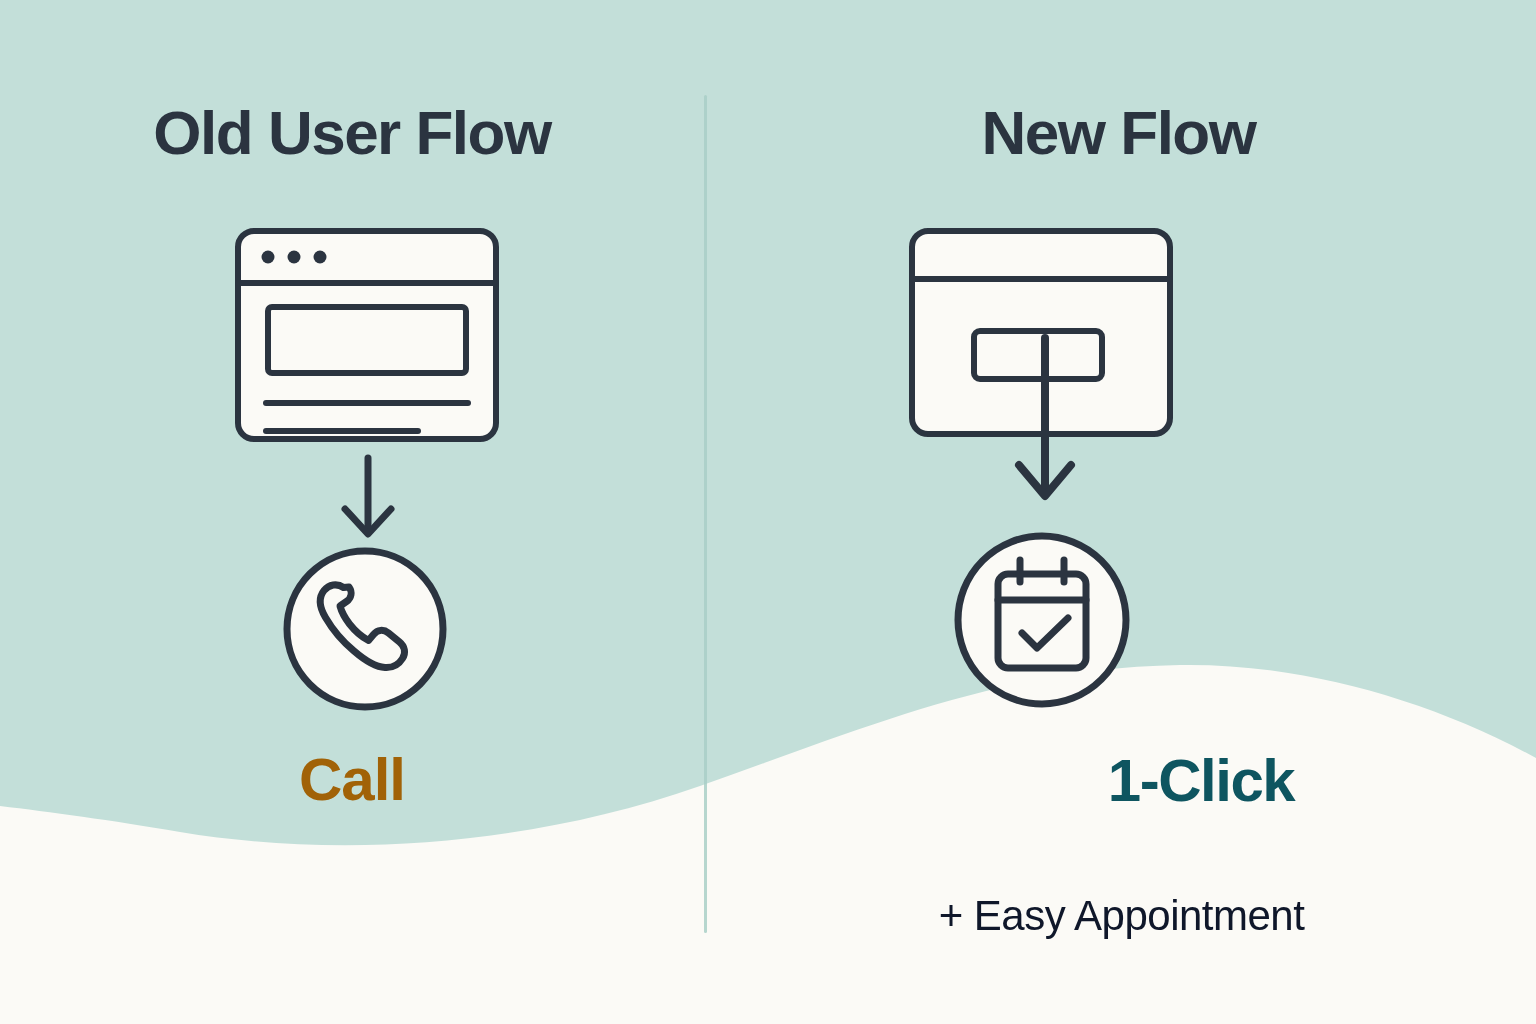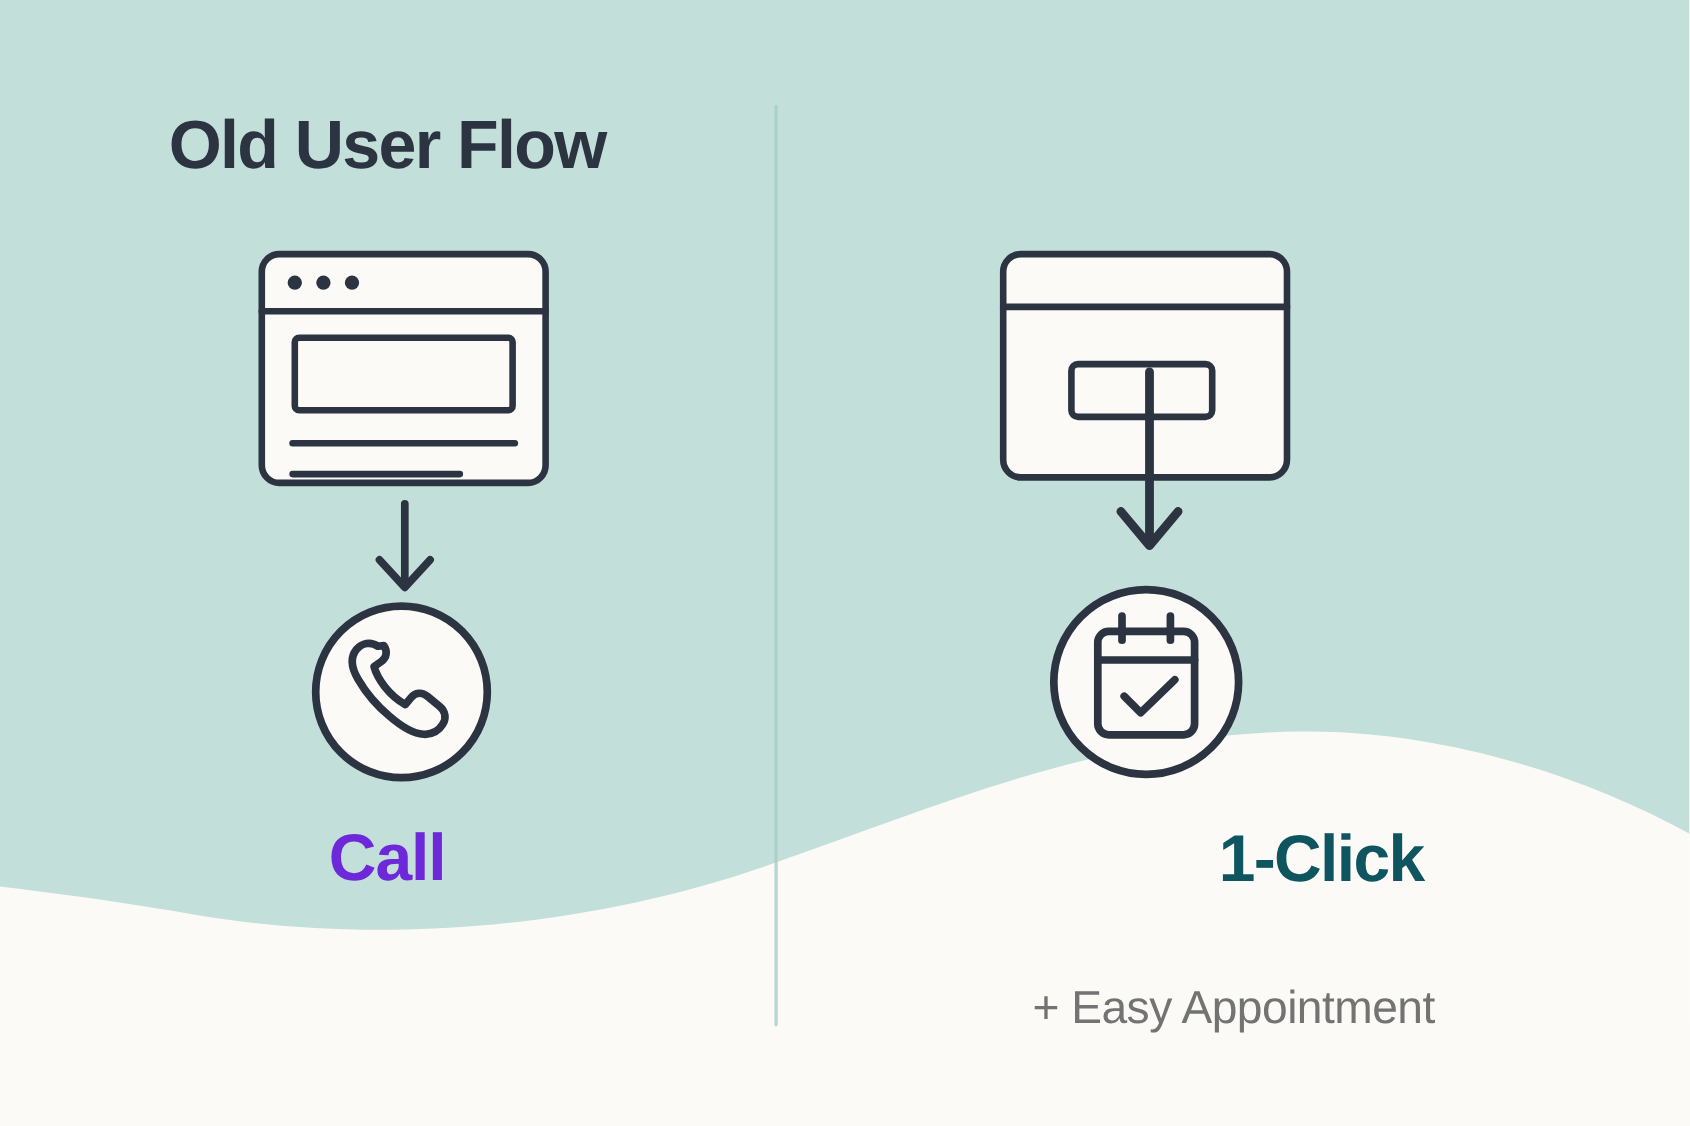--- a/index.html
+++ b/index.html
@@ -83,41 +83,41 @@
     text-align: center;
     white-space: nowrap;
   }
   #caption-call {
     left: 0;
     top: 745px;
     width: 704px;
     font-size: 60px;
     font-weight: bold;
     letter-spacing: -1px;
-    color: #6d28d9;
+    color: #a16207;
   }
   #caption-booking {
     left: 0;
     top: 745px;
     width: 988px;
     font-size: 60px;
     font-weight: bold;
     line-height: 72px;
     letter-spacing: -1.5px;
     color: #0e5560;
   }
   #caption-booking .line { display: block; }
   #caption-sub {
     left: 0;
     top: 892px;
     width: 829px;
     font-size: 42px;
     font-weight: normal;
     letter-spacing: -0.5px;
-    color: #737373;
+    color: #0f172a;
   }
 </style>
 </head>
 <body>
 
 <div id="stage">
 
   <svg id="bg-wave" viewBox="0 0 1536 1024" preserveAspectRatio="none" aria-hidden="true">
     <rect x="0" y="0" width="1536" height="1024" fill="#fbfaf6"></rect>
     <path d="M0,0 H1536 V758
@@ -171,20 +171,21 @@
                c-5,-6.5 -8,-12.5 -9.5,-18
                l6.5,-4.5
                c5,-3.5 6,-9.5 2.5,-14.5 Z" fill="none" stroke="#2b3440" stroke-width="7" stroke-linejoin="round"></path>
     </svg>
 
     <div class="caption" id="caption-call">Call</div>
   </div>
 
   <div class="column" id="column-right">
 
+    <div class="col-title" id="title-new">New Flow</div>
 
     <svg class="art" id="art-browser-new" width="270" height="215" viewBox="0 0 270 215" aria-hidden="true">
       <g fill="none" stroke="#2b3440" stroke-width="6" stroke-linecap="round" stroke-linejoin="round">
         <rect x="6" y="6" width="258" height="203" rx="16" fill="#fbfaf6"></rect>
         <line x1="6" y1="54" x2="264" y2="54"></line>
         <rect x="68" y="106" width="128" height="48" rx="6"></rect>
       </g>
     </svg>
 
     <svg class="art" id="art-arrow-new" width="80" height="180" viewBox="0 0 80 180" aria-hidden="true">

